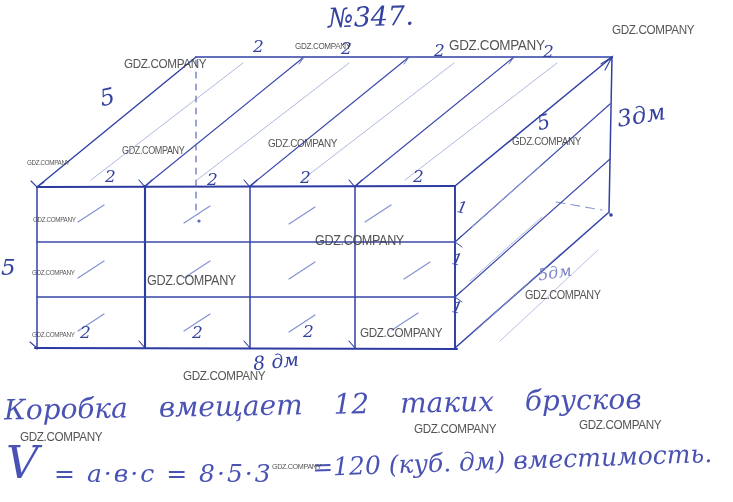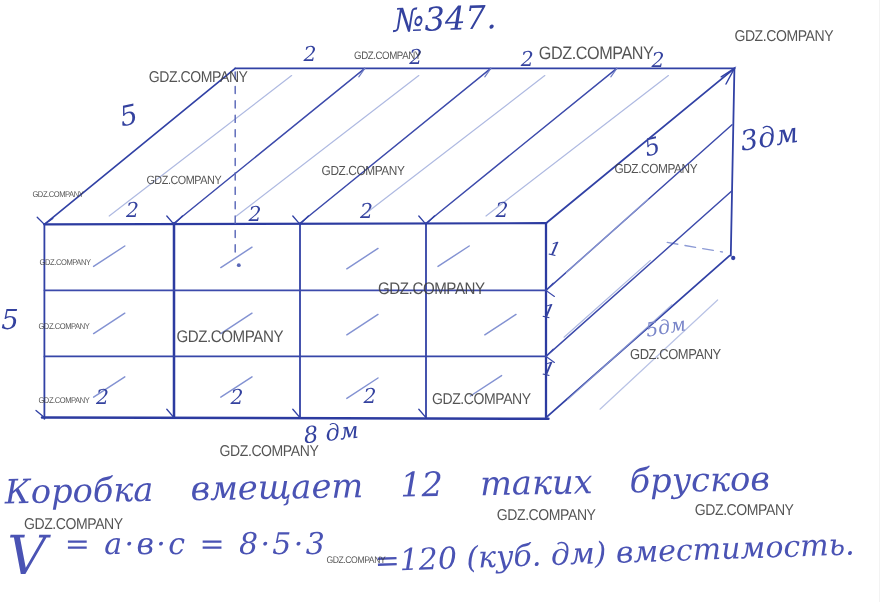--- a/index.html
+++ b/index.html
@@ -124,21 +124,21 @@
 
   <div class="pen" style="left:100px;top:84px;font-size:23px;transform:rotate(-12deg);">5</div>
   <div class="pen" style="left:537px;top:110px;font-size:20px;transform:rotate(-14deg);">5</div>
   <div class="pen" style="left:1px;top:254px;font-size:23px;">5</div>
   <div class="pen" style="left:617px;top:102px;font-size:23px;transform:rotate(-9deg);">3дм</div>
   <div class="pen" style="left:538px;top:263px;font-size:16px;color:#7a86c9;transform:rotate(-9deg);">5дм</div>
   <div class="pen" style="left:253px;top:350px;font-size:19px;transform:rotate(-6deg);">8 дм</div>
 
   <div class="script" style="left:4px;top:388px;font-size:28px;word-spacing:22px;transform:rotate(-1deg);">Коробка вмещает 12 таких брусков</div>
   <div class="script" style="left:6px;top:436px;font-size:45px;">V</div>
-  <div class="script" style="left:54px;top:439px;font-size:25px;letter-spacing:2px;">= a·в·c = 8·5·3</div>
+  <div class="script" style="left:54px;top:459px;font-size:25px;letter-spacing:2px;">= a·в·c = 8·5·3</div>
   <div class="script" style="left:312px;top:446px;font-size:25px;transform:rotate(-2deg);">=120 (куб. дм) вместимость.</div>
 
   <span class="wm" style="left:124px;top:56px;font-size:13px;">GDZ.COMPANY</span>
   <span class="wm" style="left:295px;top:41px;font-size:9px;">GDZ.COMPANY</span>
   <span class="wm" style="left:449px;top:36px;font-size:15px;">GDZ.COMPANY</span>
   <span class="wm" style="left:612px;top:22px;font-size:13px;">GDZ.COMPANY</span>
   <span class="wm" style="left:27px;top:159px;font-size:7px;">GDZ.COMPANY</span>
   <span class="wm" style="left:122px;top:145px;font-size:10px;">GDZ.COMPANY</span>
   <span class="wm" style="left:268px;top:137px;font-size:11px;">GDZ.COMPANY</span>
   <span class="wm" style="left:512px;top:135px;font-size:11px;">GDZ.COMPANY</span>

